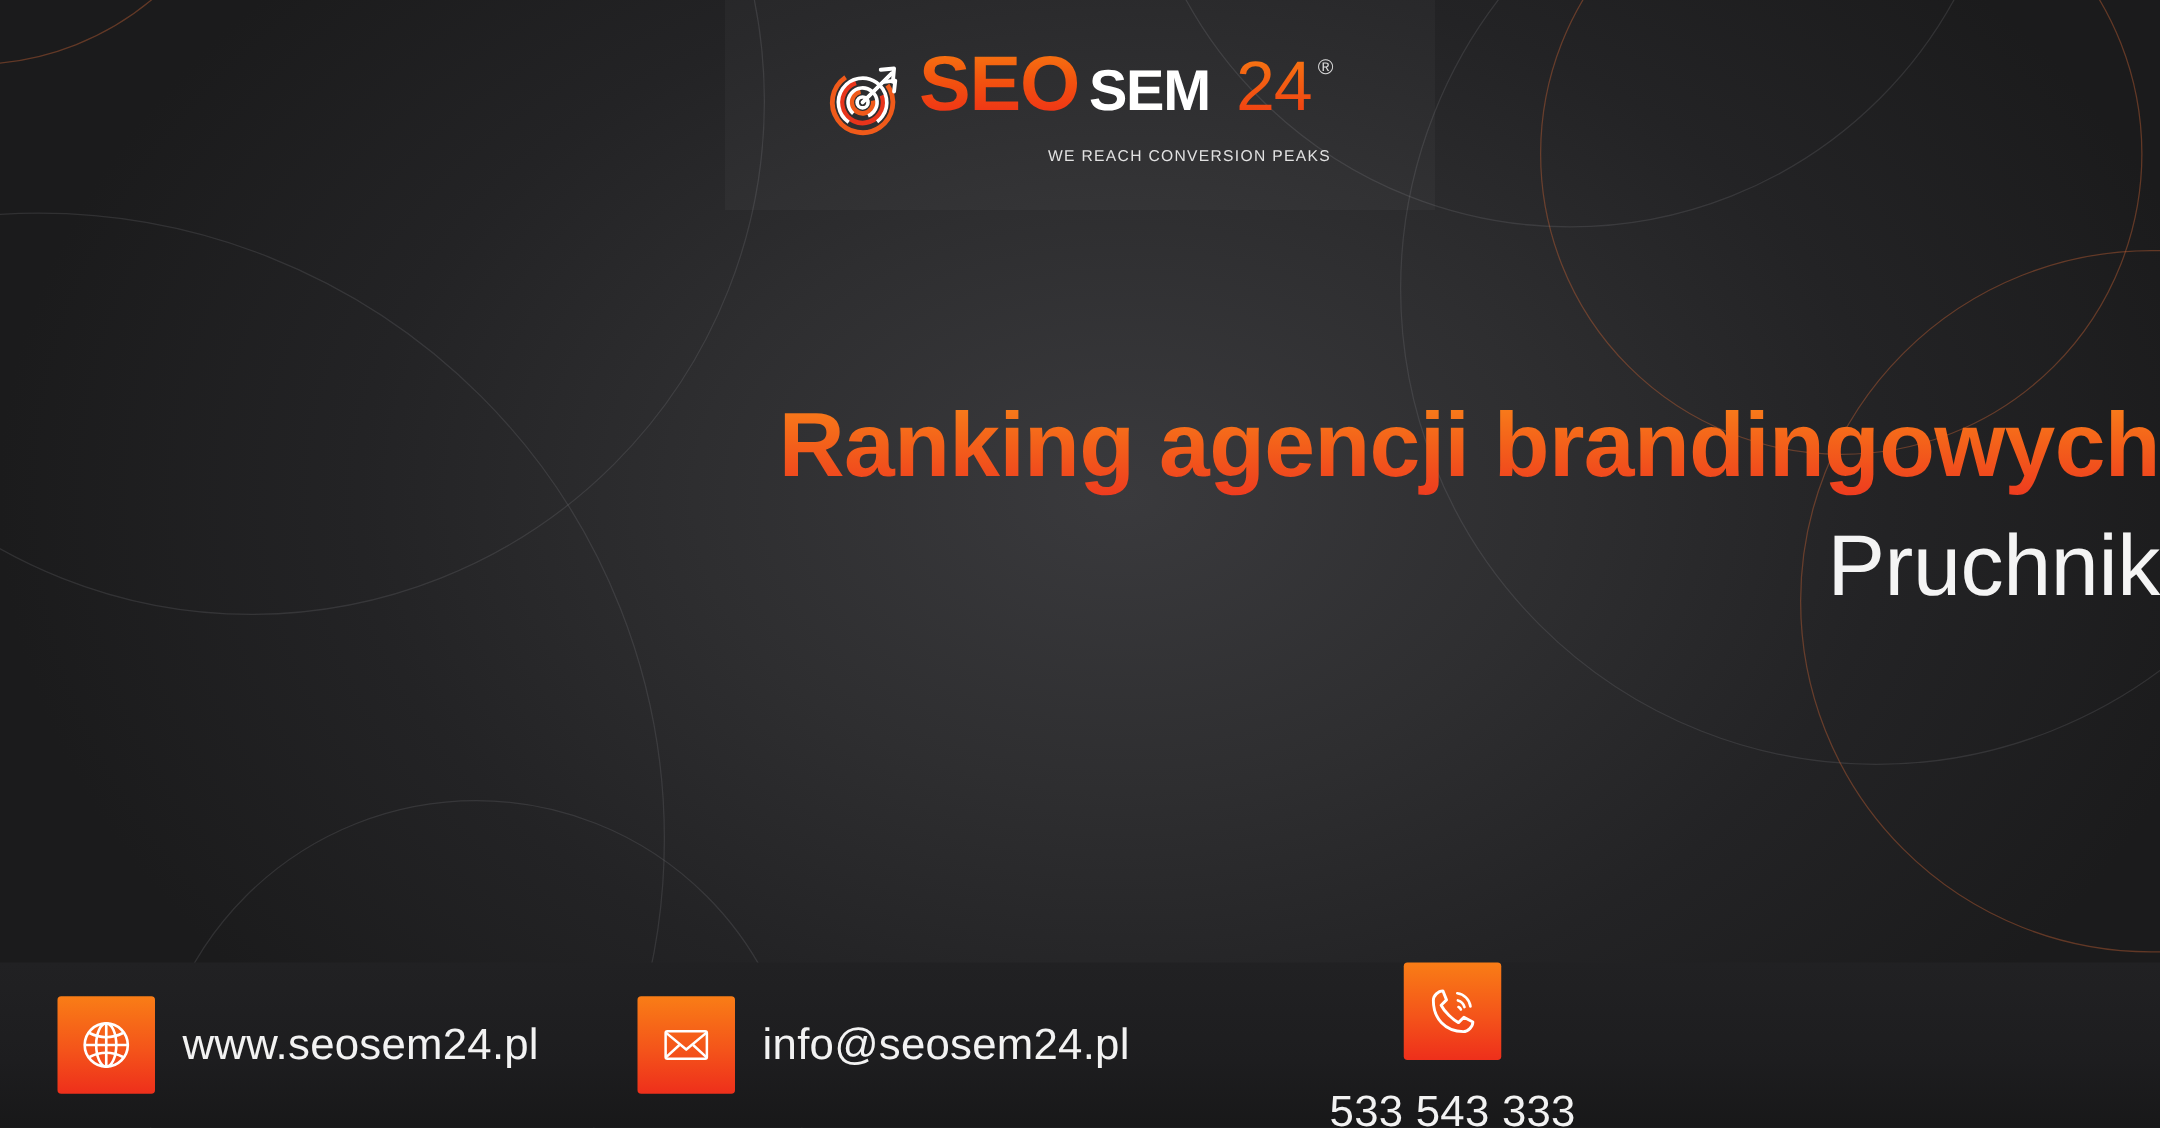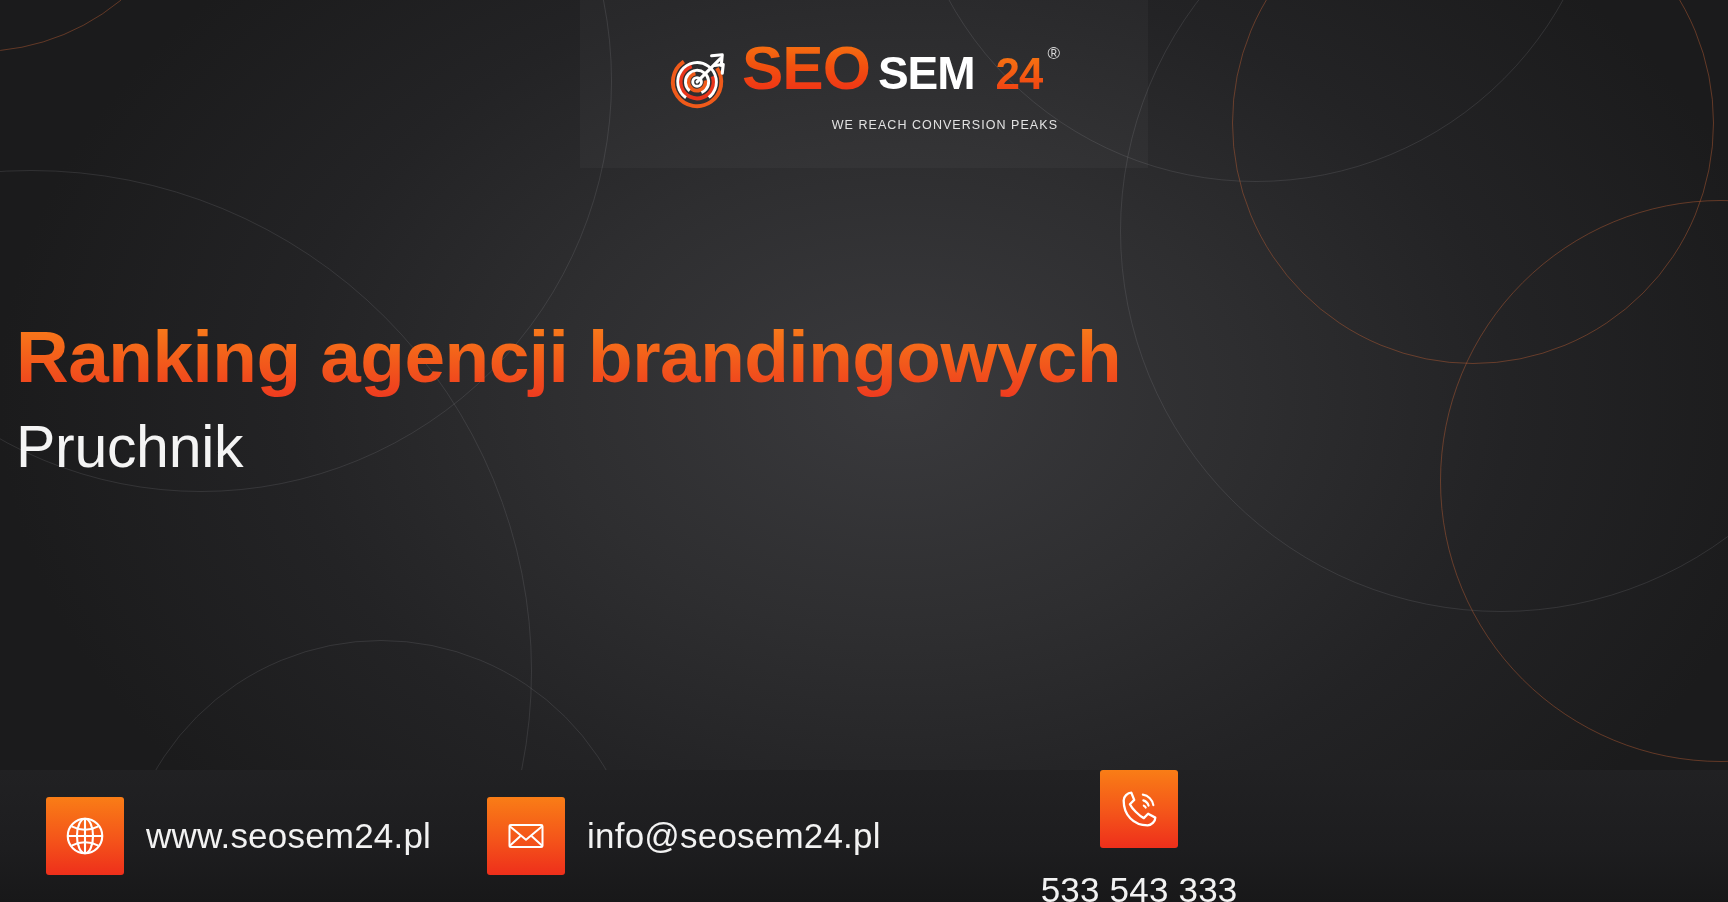--- a/index.html
+++ b/index.html
@@ -59,49 +59,49 @@
   .w-seo{
     font-size:62px;font-weight:700;letter-spacing:-1px;
     background:linear-gradient(180deg,#f77a12 0%,#f2520f 45%,#ef2b18 100%);
     -webkit-background-clip:text;background-clip:text;color:transparent;
   }
   .w-sem{
     font-size:46px;font-weight:700;letter-spacing:-1px;color:#ffffff;
     margin-left:8px;
   }
   .w-24{
-    font-size:44px;font-weight:700;letter-spacing:-1px;margin-left:21px;
+    font-size:56px;font-weight:400;letter-spacing:-1px;margin-left:21px;
     background:linear-gradient(180deg,#f77a12 0%,#ef3a12 100%);
     -webkit-background-clip:text;background-clip:text;color:transparent;
   }
   .w-reg{ font-size:17px;color:#d8d8d8;margin-left:5px;align-self:flex-start;position:relative;top:8px;}
   .logo-tagline{
     font-size:12.5px;letter-spacing:1.05px;color:#e2e2e2;
     text-align:right; margin-top:19px; padding-right:2px; font-weight:400;
   }
 
   
   #headline-block{
     position:absolute;
     left:0; right:0; top:318px;
-    text-align:left;
+    text-align:right;
     padding-left:16px;
   }
   #page-title{
     margin:0;
     font-size:73px;
     font-weight:700;
     letter-spacing:-0.5px;
     line-height:1.08;
     background:linear-gradient(180deg,#f9821a 0%,#f4641a 42%,#ee3b1f 100%);
     -webkit-background-clip:text;background-clip:text;color:transparent;
   }
   #page-subtitle{
     margin:16px 0 0 0;
-    font-size:59px;
+    font-size:69px;
     font-weight:400;
     color:#f4f4f4;
     letter-spacing:-0.3px;
   }
 
   
   #footer-bar{
     position:absolute;
     left:0; bottom:0;
     width:1728px; height:132px;
@@ -109,21 +109,21 @@
     display:flex;
     align-items:center;
   }
   .contact-item{
     display:flex;
     align-items:center;
     gap:22px;
     height:100%;
   }
   #contact-website{ margin-left:46px; }
-  #contact-email  { margin-left:56px; }
+  #contact-email  { margin-left:79px; }
   #contact-phone  { margin-left:160px;flex-direction:column; }
   .icon-tile{
     width:78px;height:78px;
     border-radius:3px;
     background:linear-gradient(180deg,#f97d16 0%,#f4541a 55%,#ee2f1b 100%);
     display:flex;align-items:center;justify-content:center;
     flex:0 0 auto;
   }
   .icon-tile svg{ display:block; }
   .contact-text{

